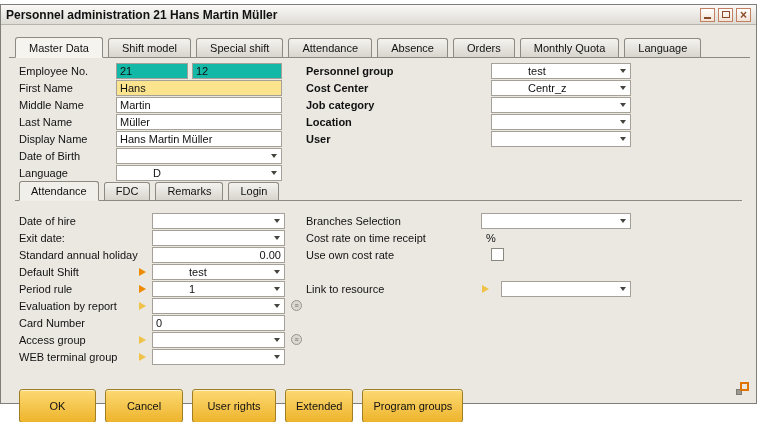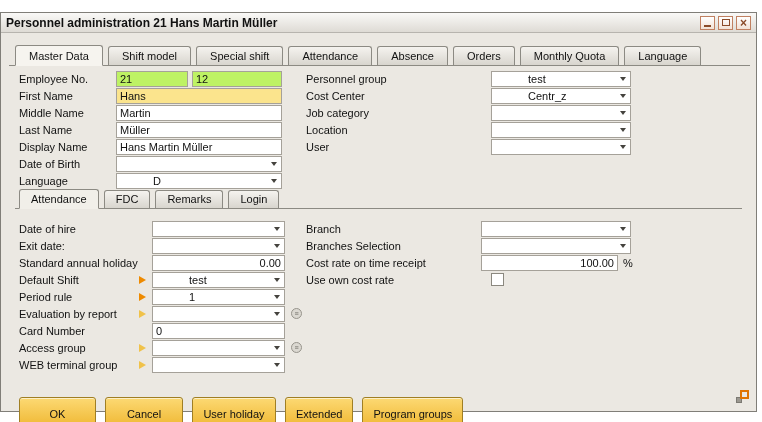--- a/index.html
+++ b/index.html
@@ -6,21 +6,21 @@
     --window_bg:#ebe8e2;
     --field_highlight:#fbe48d;
     --button_gold_top:#fcd973;
     --button_gold_bottom:#eeb42c;
     --link_arrow_orange:#ee8a00;
     --link_arrow_yellow:#f0c24a;
   }
   *{box-sizing:border-box;margin:0;padding:0;}
   html,body{width:762px;height:422px;}
   body{background:#fff;font-family:"Liberation Sans","DejaVu Sans",sans-serif;font-size:11px;color:#111;position:relative;overflow:hidden;}
-  .window{position:absolute;left:0;top:12px;width:757px;height:400px;border:1px solid #807e78;background:var(--window_bg);}
+  .window{position:absolute;left:0;top:4px;width:757px;height:400px;border:1px solid #807e78;background:var(--window_bg);}
 
   
   .titlebar{position:absolute;left:0;top:0;right:0;height:20px;background:linear-gradient(#faf9f7,#dedbd5);border-bottom:1px solid #b7b4ae;display:flex;align-items:center;padding:0 5px;}
   .title{font-weight:bold;font-size:12px;white-space:nowrap;}
   .winbtns{margin-left:auto;display:flex;gap:3px;}
   .winbtn{width:15px;height:14px;border:1px solid #c08061;background:linear-gradient(#ffffff,#f2e2d6);display:flex;align-items:center;justify-content:center;cursor:default;}
   .min-glyph{width:7px;height:2px;background:#8a4a28;align-self:flex-end;margin-bottom:2px;}
   .restore-glyph{width:8px;height:7px;border:1px solid #8a4a28;}
   .close-glyph{color:#8a4a28;font-size:12px;font-weight:bold;line-height:10px;}
 
@@ -35,30 +35,30 @@
 
   
   .col{position:absolute;}
   .main-left{left:18px;top:57px;width:263px;}
   .main-right{left:305px;top:57px;width:325px;}
   .sub-left{left:18px;top:207px;width:266px;}
   .sub-right{left:305px;top:207px;width:325px;}
   .row{display:flex;align-items:center;height:17px;position:relative;}
   .lbl{flex:none;white-space:nowrap;overflow:hidden;}
   .main-left .lbl{width:97px;}
-  .main-right .lbl{width:185px;}
+  .main-right .lbl{width:185px;font-weight:bold;}
   .sub-left .lbl{width:120px;}
   .sub-right .lbl{width:162px;}
   .slot{flex:none;width:13px;display:flex;align-items:center;}
   .slot-wide{flex:none;width:33px;display:flex;align-items:center;padding-left:14px;}
 
   .input,.combo{height:16px;border:1px solid #a5a199;background:#fff;display:flex;align-items:center;padding:0 3px;flex:1;position:relative;white-space:nowrap;overflow:hidden;}
   .combo{padding-right:15px;padding-left:36px;}
   .combo::after{content:"";position:absolute;right:4px;top:5px;width:0;height:0;border-left:3.5px solid transparent;border-right:3.5px solid transparent;border-top:4.5px solid #45433e;}
-  .input.dis{background:#bef264;}
+  .input.dis{background:#14b8a6;}
   .input.hl{background:var(--field_highlight);}
   .num{justify-content:flex-end;}
   .w-emp1{flex:none;width:72px;margin-right:4px;}
   .w133{flex:none;width:133px;}
   .w150{flex:none;width:150px;}
   .w137{flex:none;width:137px;}
   .w130{flex:none;width:130px;}
   .suffix{margin-left:5px;}
   .ml10{margin-left:10px;}
 
@@ -230,47 +230,48 @@
       <span class="lbl">WEB terminal group</span>
       <span class="slot">
           <span class="larrow yellow"></span>
         </span>
       <span class="combo w133"></span>
     </div>
   </div>
 
   <div class="col sub-right">
     <div class="row">
-      <span class="lbl">Branch</span>
+      <span class="lbl">Branches Selection</span>
       <span class="slot"></span>
       <span class="combo w150"></span>
     </div>
     <div class="row">
-      <span class="lbl">Branches Selection</span>
-      <span class="slot"></span>
-      <span class="combo w150"></span>
-    </div>
-    <div class="row">
       <span class="lbl">Cost rate on time receipt</span>
       <span class="slot"></span>
-      <span class="input num w137">100.00</span>
       <span class="suffix">%</span>
     </div>
     <div class="row">
       <span class="lbl">Use own cost rate</span>
       <span class="slot"></span>
       <span class="checkbox ml10"></span>
     </div>
     <div class="row"></div>
+    <div class="row">
+      <span class="lbl">Link to resource</span>
+      <span class="slot-wide">
+          <span class="larrow yellow"></span>
+        </span>
+      <span class="combo w130"></span>
+    </div>
   </div>
 
   <div class="footer">
     <span class="btn btn-ok uline">OK</span>
     <span class="btn btn-cancel uline">Cancel</span>
-    <span class="btn btn-user">User holiday</span>
+    <span class="btn btn-user">User rights</span>
     <span class="btn">Extended</span>
     <span class="btn btn-prog">Program groups</span>
   </div>
 
   <div class="grip">
     <span class="g2"></span>
     <span class="g1"></span>
   </div>
 
 </div>

